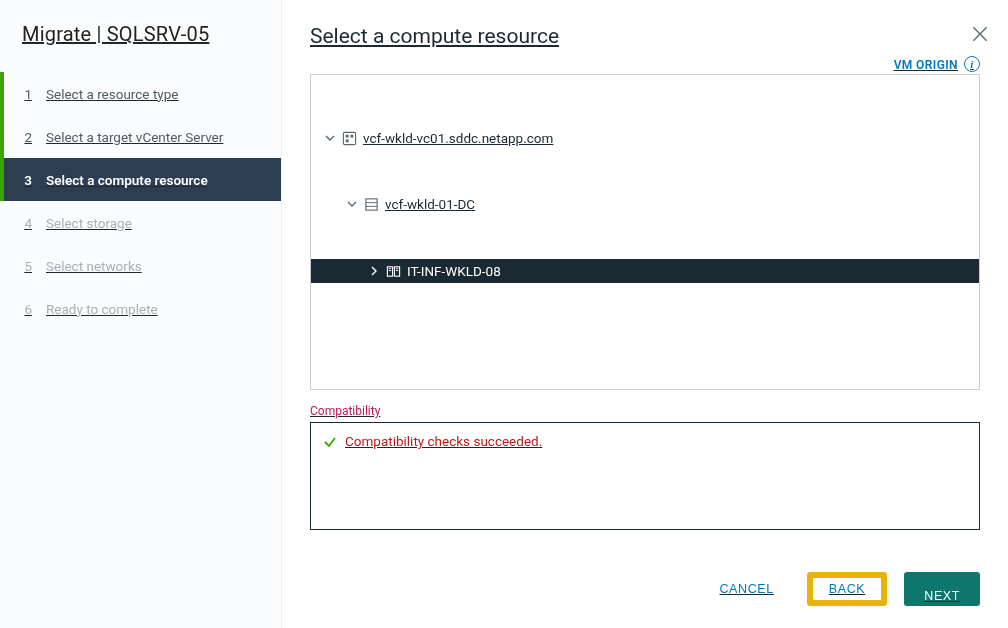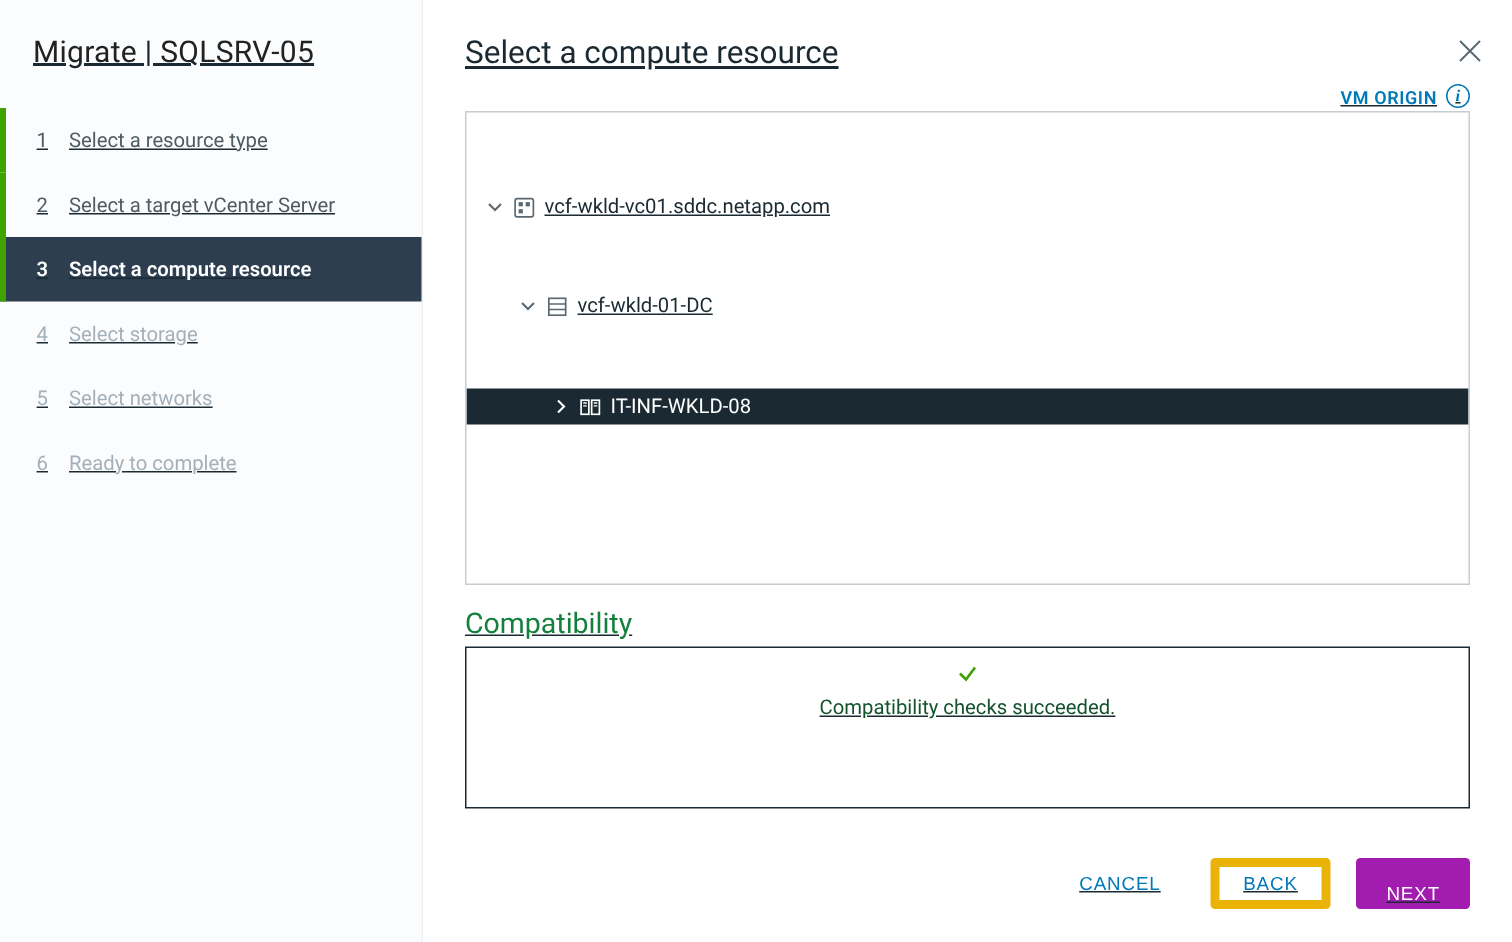--- a/index.html
+++ b/index.html
@@ -25,30 +25,30 @@
   .tree-box { border: 1px solid #c5ccd2; height: 316px; overflow: auto; padding: 8px 0; font-size: 13.5px; }
   .tree-row { display: flex; align-items: center; height: 22px; gap: 6px; cursor: pointer; margin-top: 44px; }
   .tree-row .caret { width: 10px; display: inline-flex; justify-content: center; color: #5a6872; font-size: 10px; }
   .tree-row .ticon { width: 16px; height: 16px; display: inline-flex; align-items: center; justify-content: center; color: #5a6872; }
   .tree-row .ticon svg { width: 15px; height: 15px; }
   .tree-level-0 { padding-left: 14px; }
   .tree-level-1 { padding-left: 36px; }
   .tree-level-2 { padding-left: 58px; height: 24px; }
   .tree-row.selected { background: #1b2a32; color: #fff; }
   .tree-row.selected .caret, .tree-row.selected .ticon { color: #fff; }
-  .compat-label { font-size: 19px; color: #15803d; margin-top: 14px; margin-bottom: 4px; }
+  .compat-label { font-size: 12px; color: #be185d; margin-top: 14px; margin-bottom: 4px; }
   .compat-box { border: 1px solid #1b2a32; height: 108px; padding: 10px 12px; font-size: 13.5px; }
-  .compat-line { display: flex; align-items: center; gap: 8px; color: #14532d; flex-direction: column; }
+  .compat-line { display: flex; align-items: flex-end; gap: 8px; color: #b91c1c; }
   .check-icon { color: #3ea300; width: 14px; height: 14px; }
   .check-icon svg { width: 14px; height: 14px; }
   .footer { margin-top: auto; display: flex; justify-content: flex-end; align-items: center; gap: 17px; padding-top: 22px; }
   .btn { height: 34px; padding: 0 16px; font-size: 12.5px; letter-spacing: 0.6px; border-radius: 3px; cursor: pointer; font-weight: 500; border: none; background: none; }
   .btn-cancel { color: #0079b8; }
   .btn-back { color: #0079b8; border: 6px solid #eab308; }
-  .btn-next { background: #a21caf; color: #fff; padding: 17px 20px; }
+  .btn-next { background: #0f766e; color: #fff; padding: 17px 20px; }
 </style>
 </head>
 <body>
 
 <div class="wizard">
 
   <aside class="sidebar">
     <div class="wizard-title">Migrate | SQLSRV-05</div>
     <ul class="steps">
       <li class="step completed">

